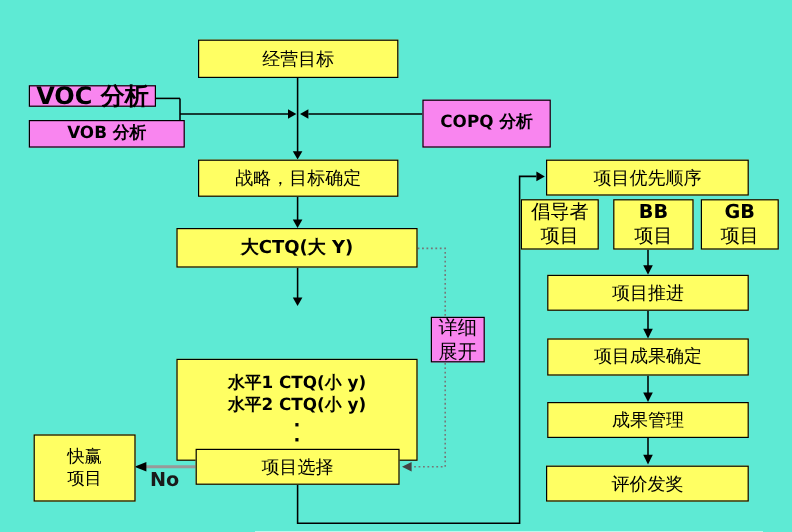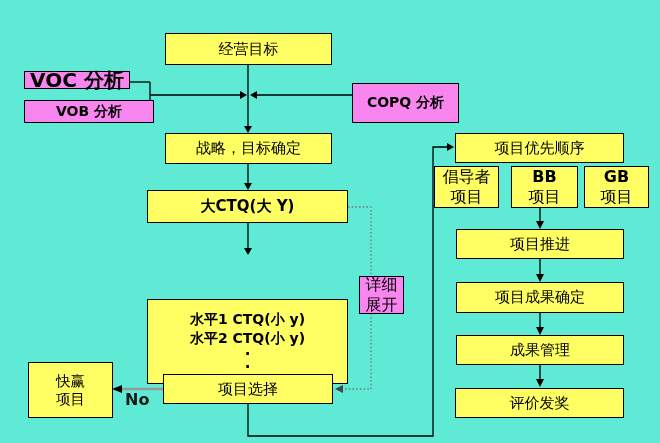--- a/index.html
+++ b/index.html
@@ -93,21 +93,21 @@
     <span>大CTQ(大 Y)</span>
   </div>
 
   <div class="box yellow b" style="left:147px;top:255px;width:201px;height:85px;font-size:14px;line-height:19px;margin-top:44px;">
     <span>水平1 CTQ(小 y)</span>
     <span>水平2 CTQ(小 y)</span>
     <span class="dots">·</span>
     <span class="dots">·</span>
   </div>
 
-  <div class="box pink sm" style="left:359px;top:276px;width:45px;height:38px;">
+  <div class="box pink sm" style="left:359px;top:264px;width:45px;height:38px;">
     <span>详细</span>
     <span>展开</span>
   </div>
 
   <div class="box yellow" style="left:163px;top:374px;width:170px;height:30px;">
     <span>项目选择</span>
   </div>
 
   <div class="no-label" style="left:125px;top:390px;">No</div>
 

